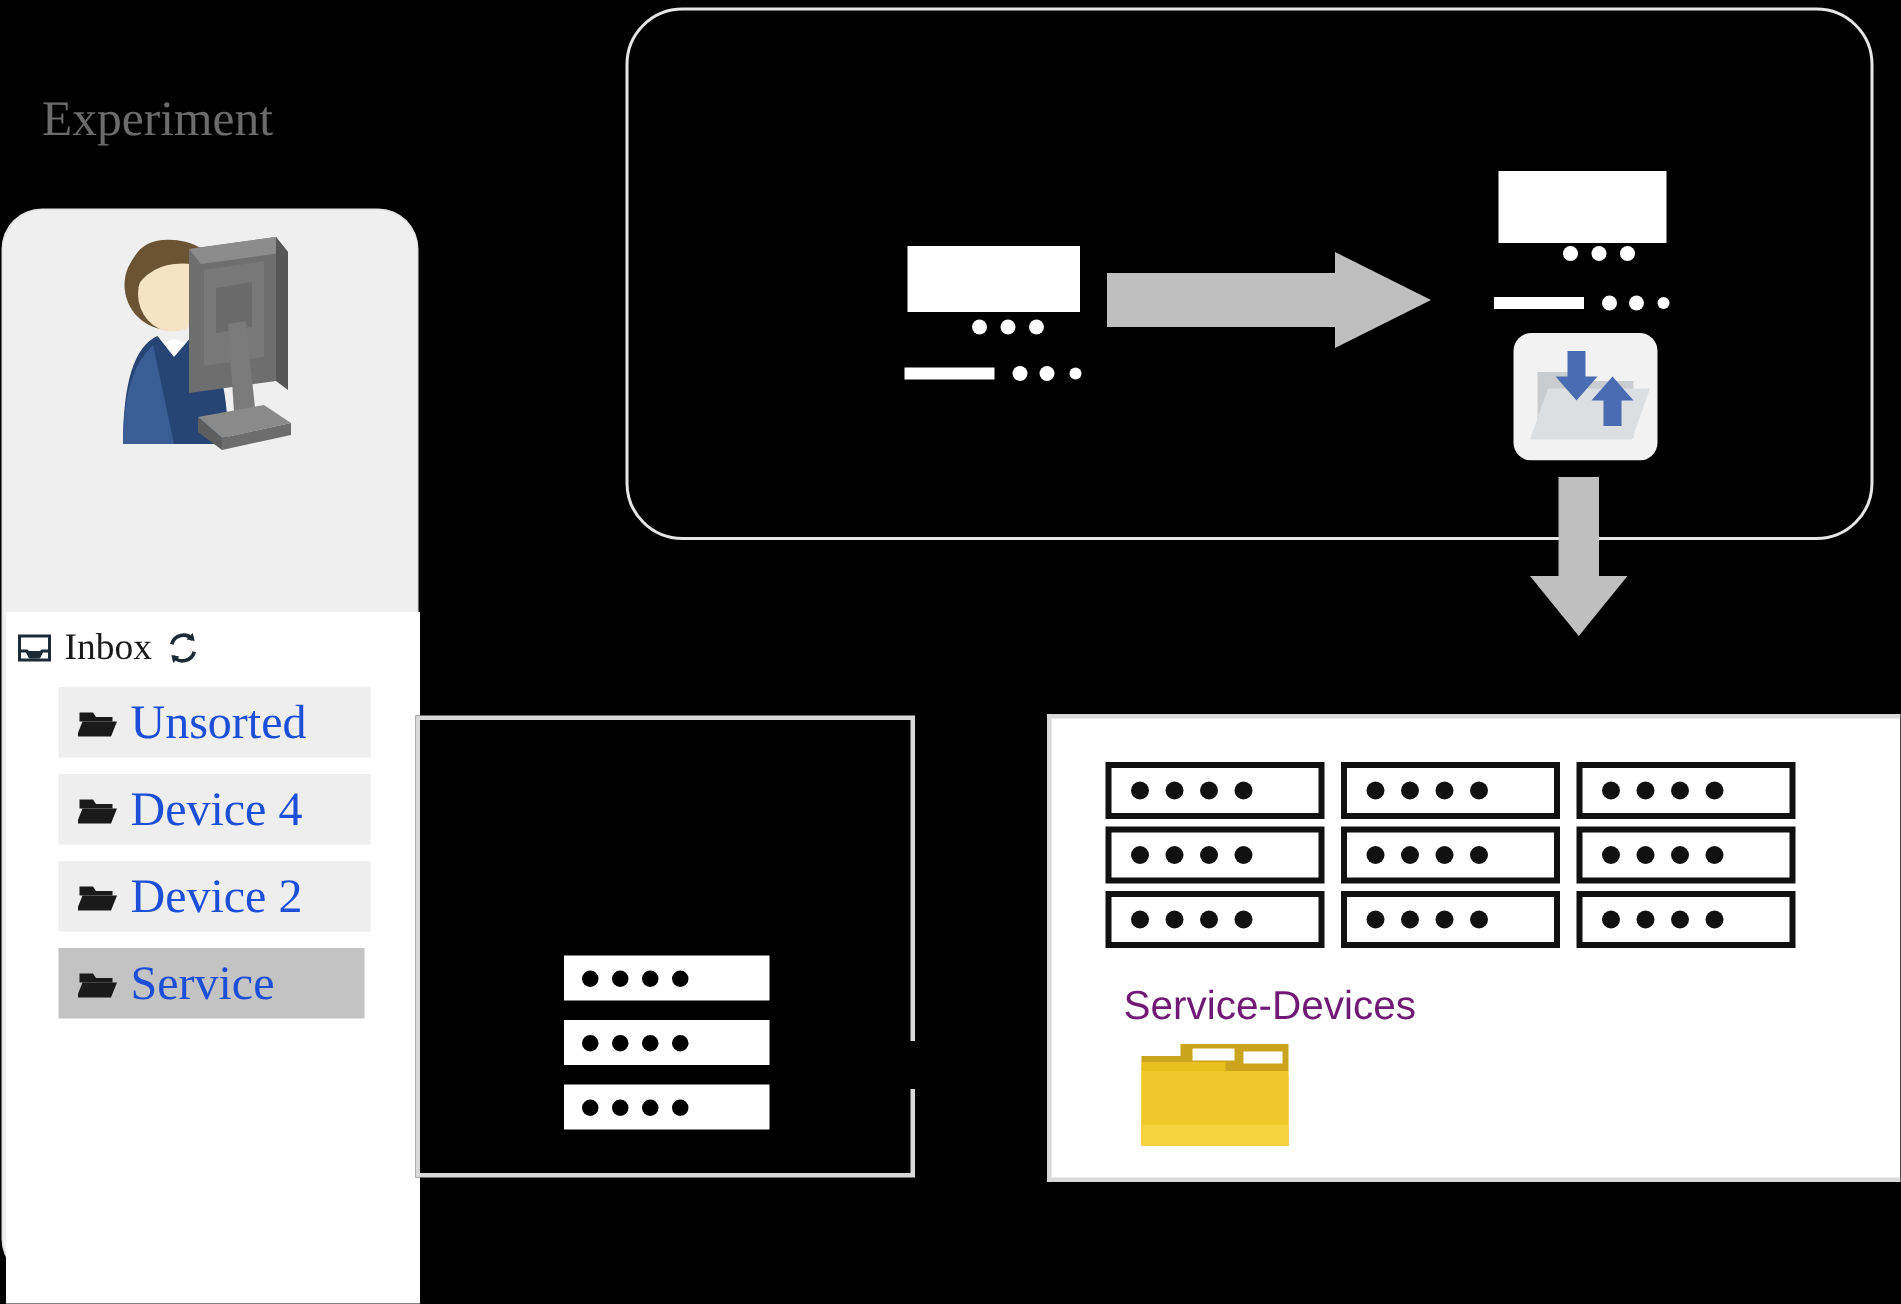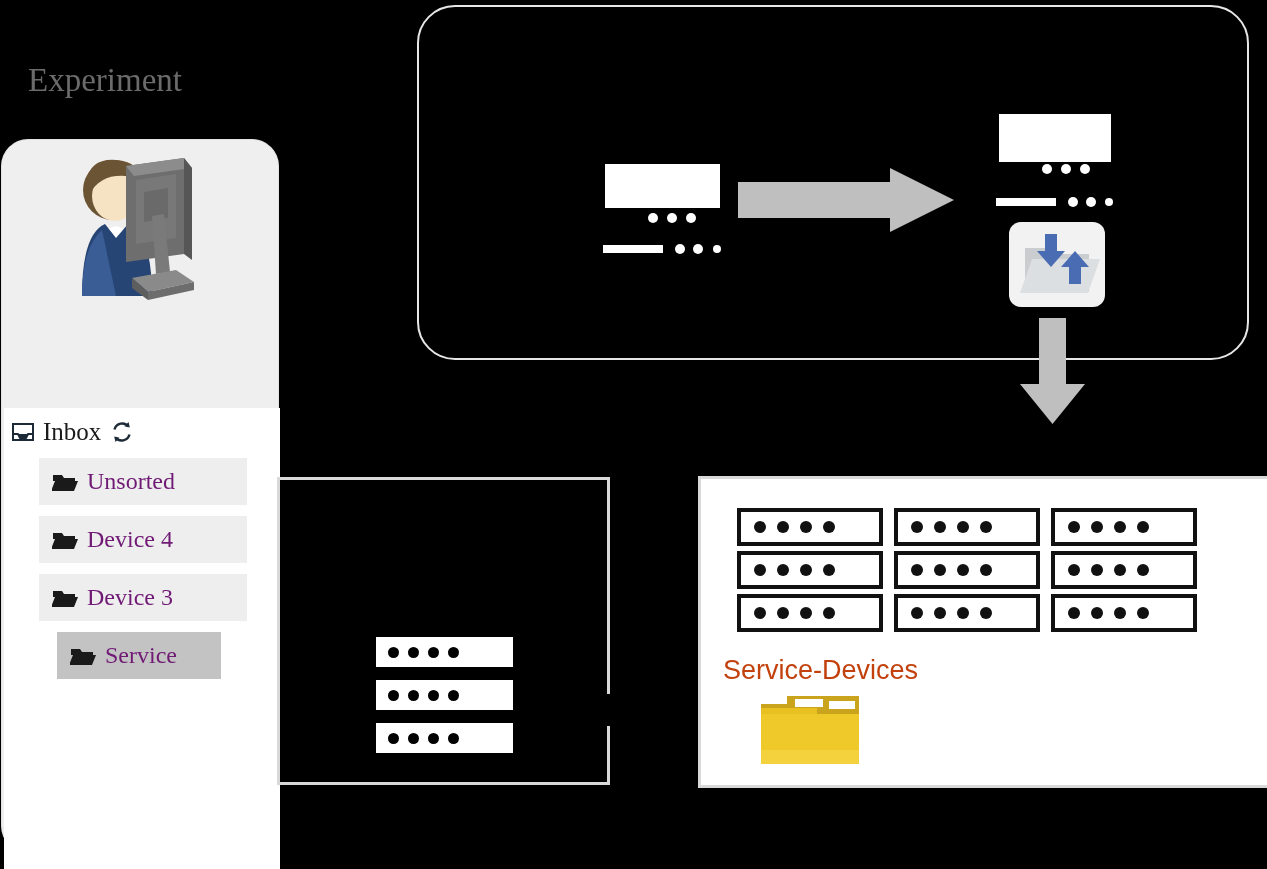--- a/index.html
+++ b/index.html
@@ -88,31 +88,30 @@
     height: 47px;
     margin-bottom: 11px;
     background: #eeeeee;
     display: flex;
     align-items: center;
     padding-left: 13px;
     box-sizing: border-box;
   }
   .folder-item.selected {
     background: #c3c3c3;
-    width: 164px;
-    margin-left: 18px;
+    width: 204px;
   }
   .folder-item .fi-icon {
     width: 26px; height: 20px; flex: 0 0 auto;
     margin-right: 9px;
   }
   .folder-item .fi-label {
     font-family: "Liberation Serif", serif;
-    font-size: 24px;
-    color: #701a75;
+    font-size: 32px;
+    color: #1d4ed8;
   }
 
   
   #experiment-panel {
     position: absolute;
     left: 417px;
     top: 5px;
     width: 832px;
     height: 355px;
     border: 2px solid #e6e6e6;
@@ -239,24 +238,24 @@
     gap: 11px;
     width: 146px;
     height: 38px;
   }
   .dev-box i {
     width: 12px; height: 12px; border-radius: 50%;
     background: #111111; display: block;
   }
   #service-label {
     position: absolute;
-    left: 22px;
+    left: 48px;
     top: 176px;
     font-size: 27px;
-    color: #c2410c;
+    color: #701a75;
     font-family: "Liberation Sans", sans-serif;
   }
   #service-folder {
     position: absolute;
     left: 58px;
     top: 215px;
     width: 102px;
     height: 72px;
   }
 </style>
@@ -324,21 +323,21 @@
           <path d="M3 9 h23 l-4 10 h-23 z" fill="#1a1a1a"></path>
         </svg>
         <span class="fi-label">Device 4</span>
       </div>
 
       <div class="folder-item">
         <svg class="fi-icon" viewBox="0 0 26 20">
           <path d="M1 3 h9 l2 3 h11 v3 h-22 z" fill="#1a1a1a"></path>
           <path d="M3 9 h23 l-4 10 h-23 z" fill="#1a1a1a"></path>
         </svg>
-        <span class="fi-label">Device 3</span>
+        <span class="fi-label">Device 2</span>
       </div>
 
 
 
       <div class="folder-item selected">
         <svg class="fi-icon" viewBox="0 0 26 20">
           <path d="M1 3 h9 l2 3 h11 v3 h-22 z" fill="#1a1a1a"></path>
           <path d="M3 9 h23 l-4 10 h-23 z" fill="#1a1a1a"></path>
         </svg>
         <span class="fi-label">Service</span>

